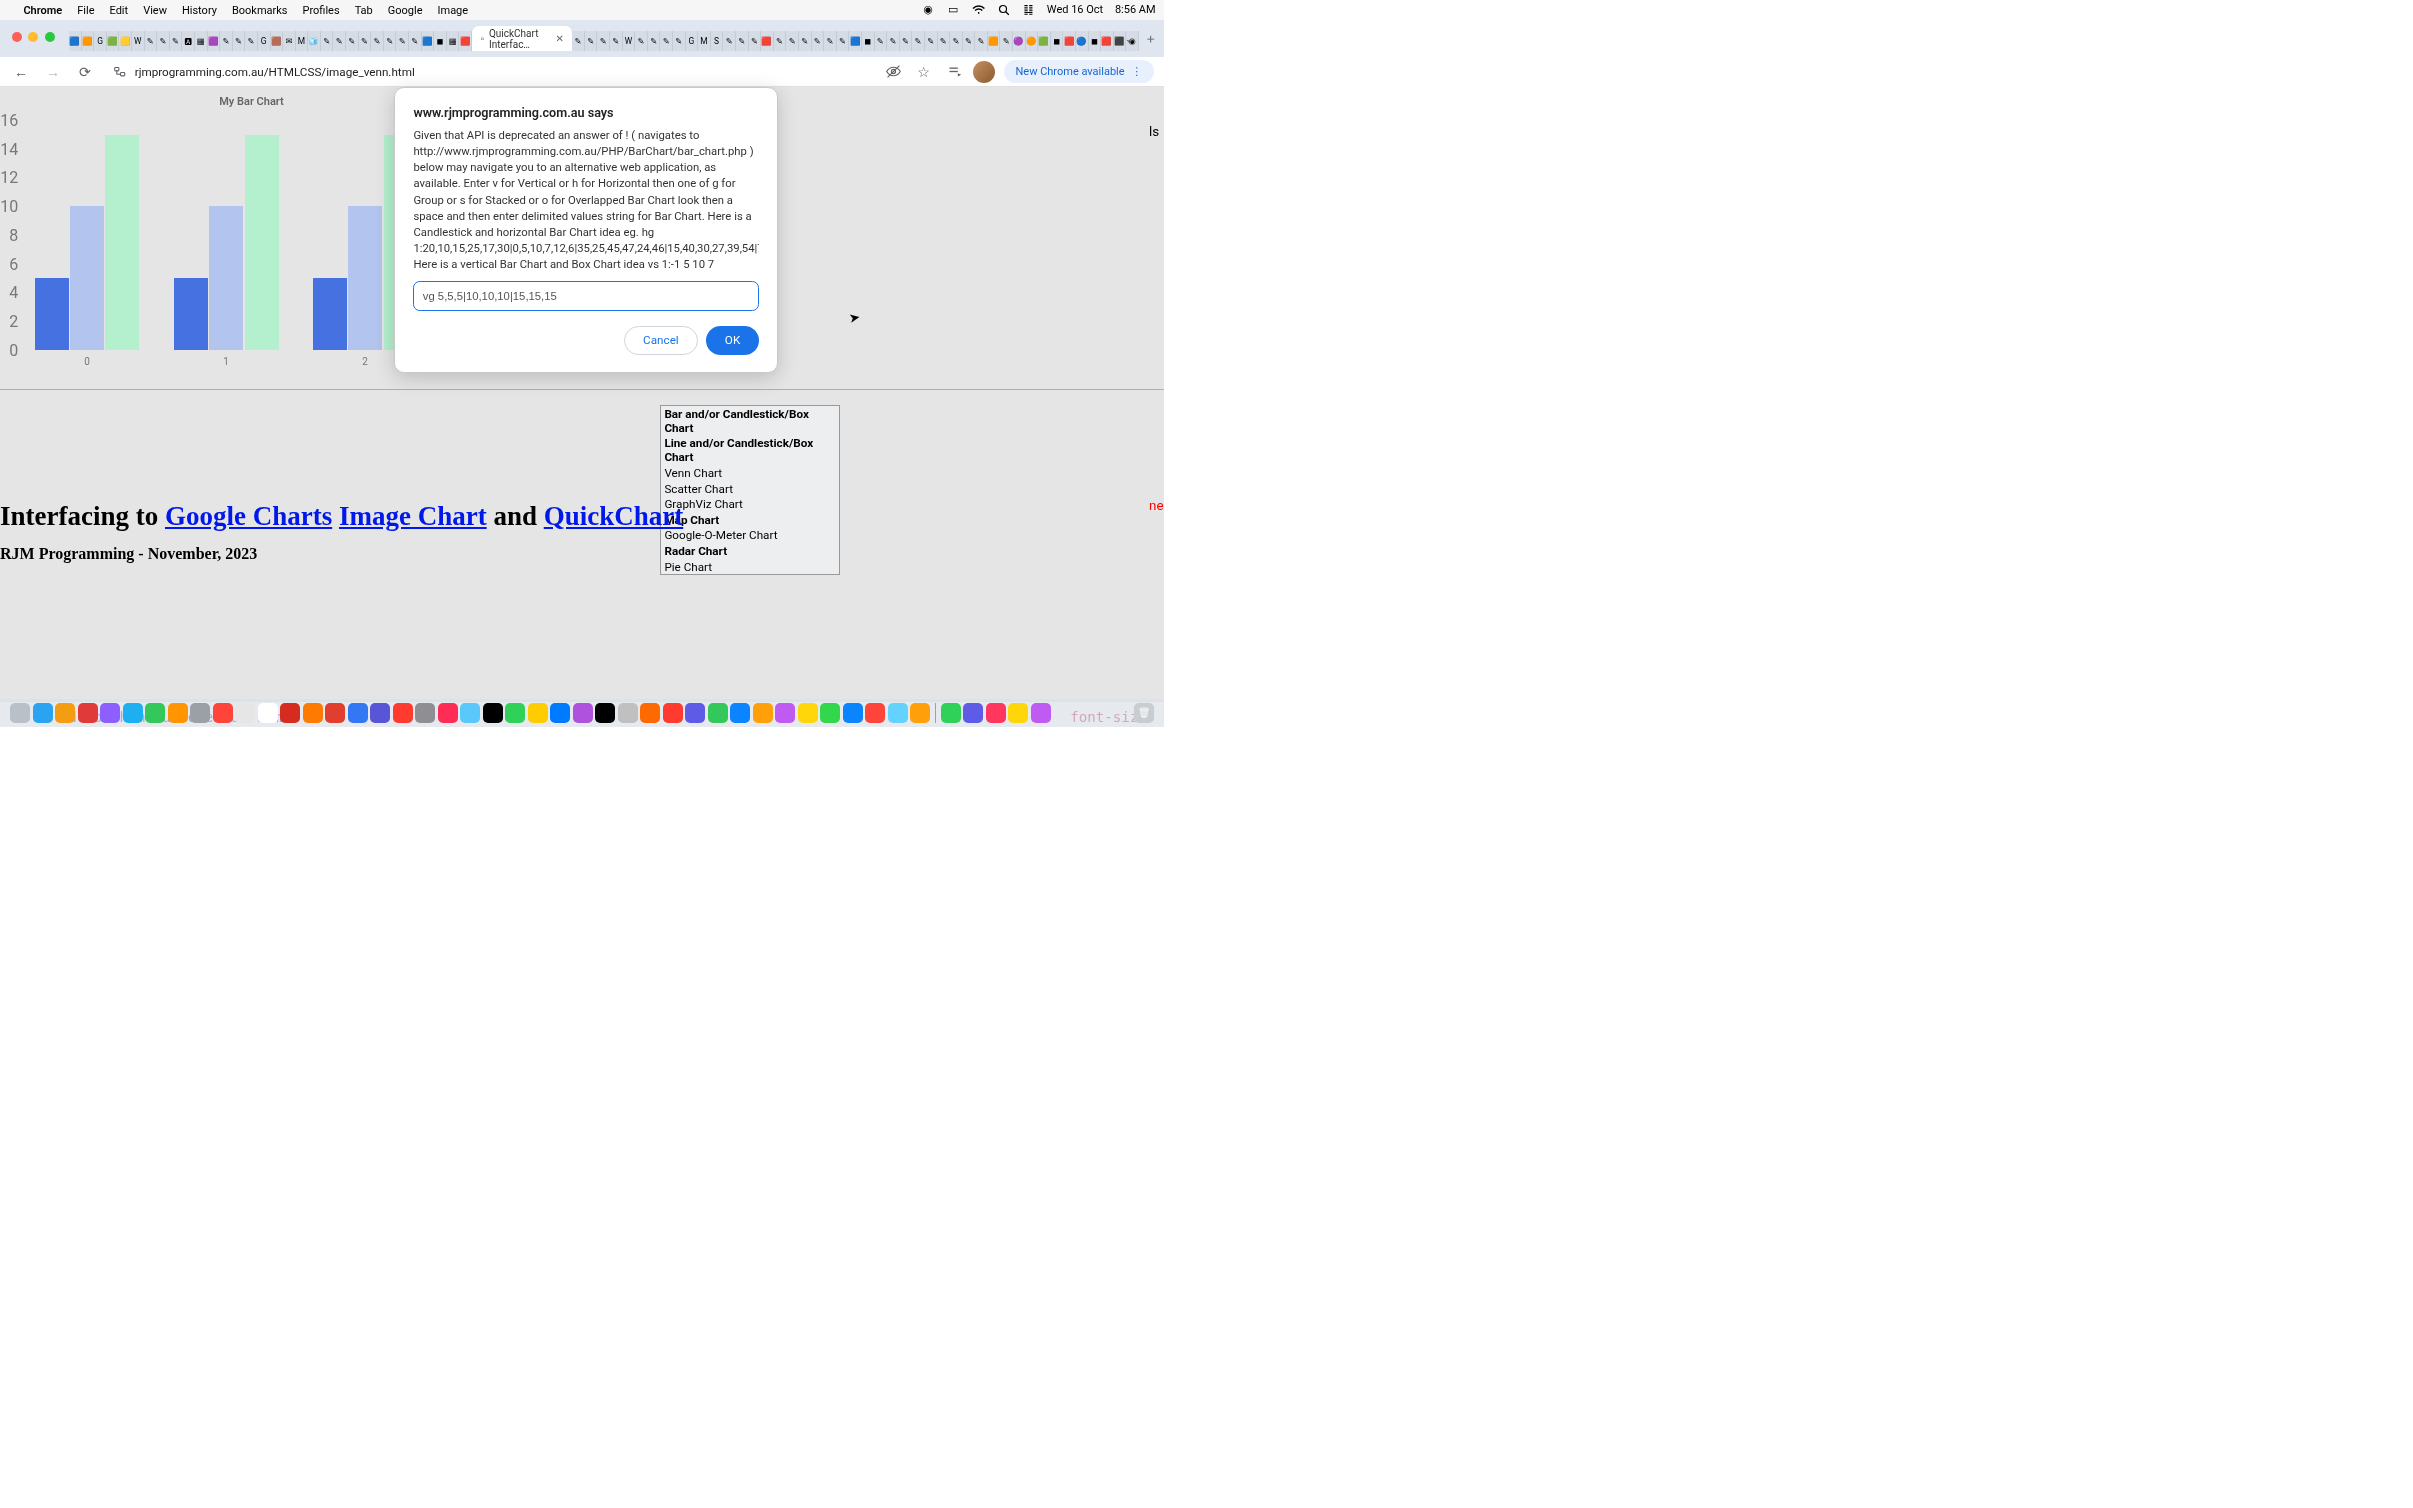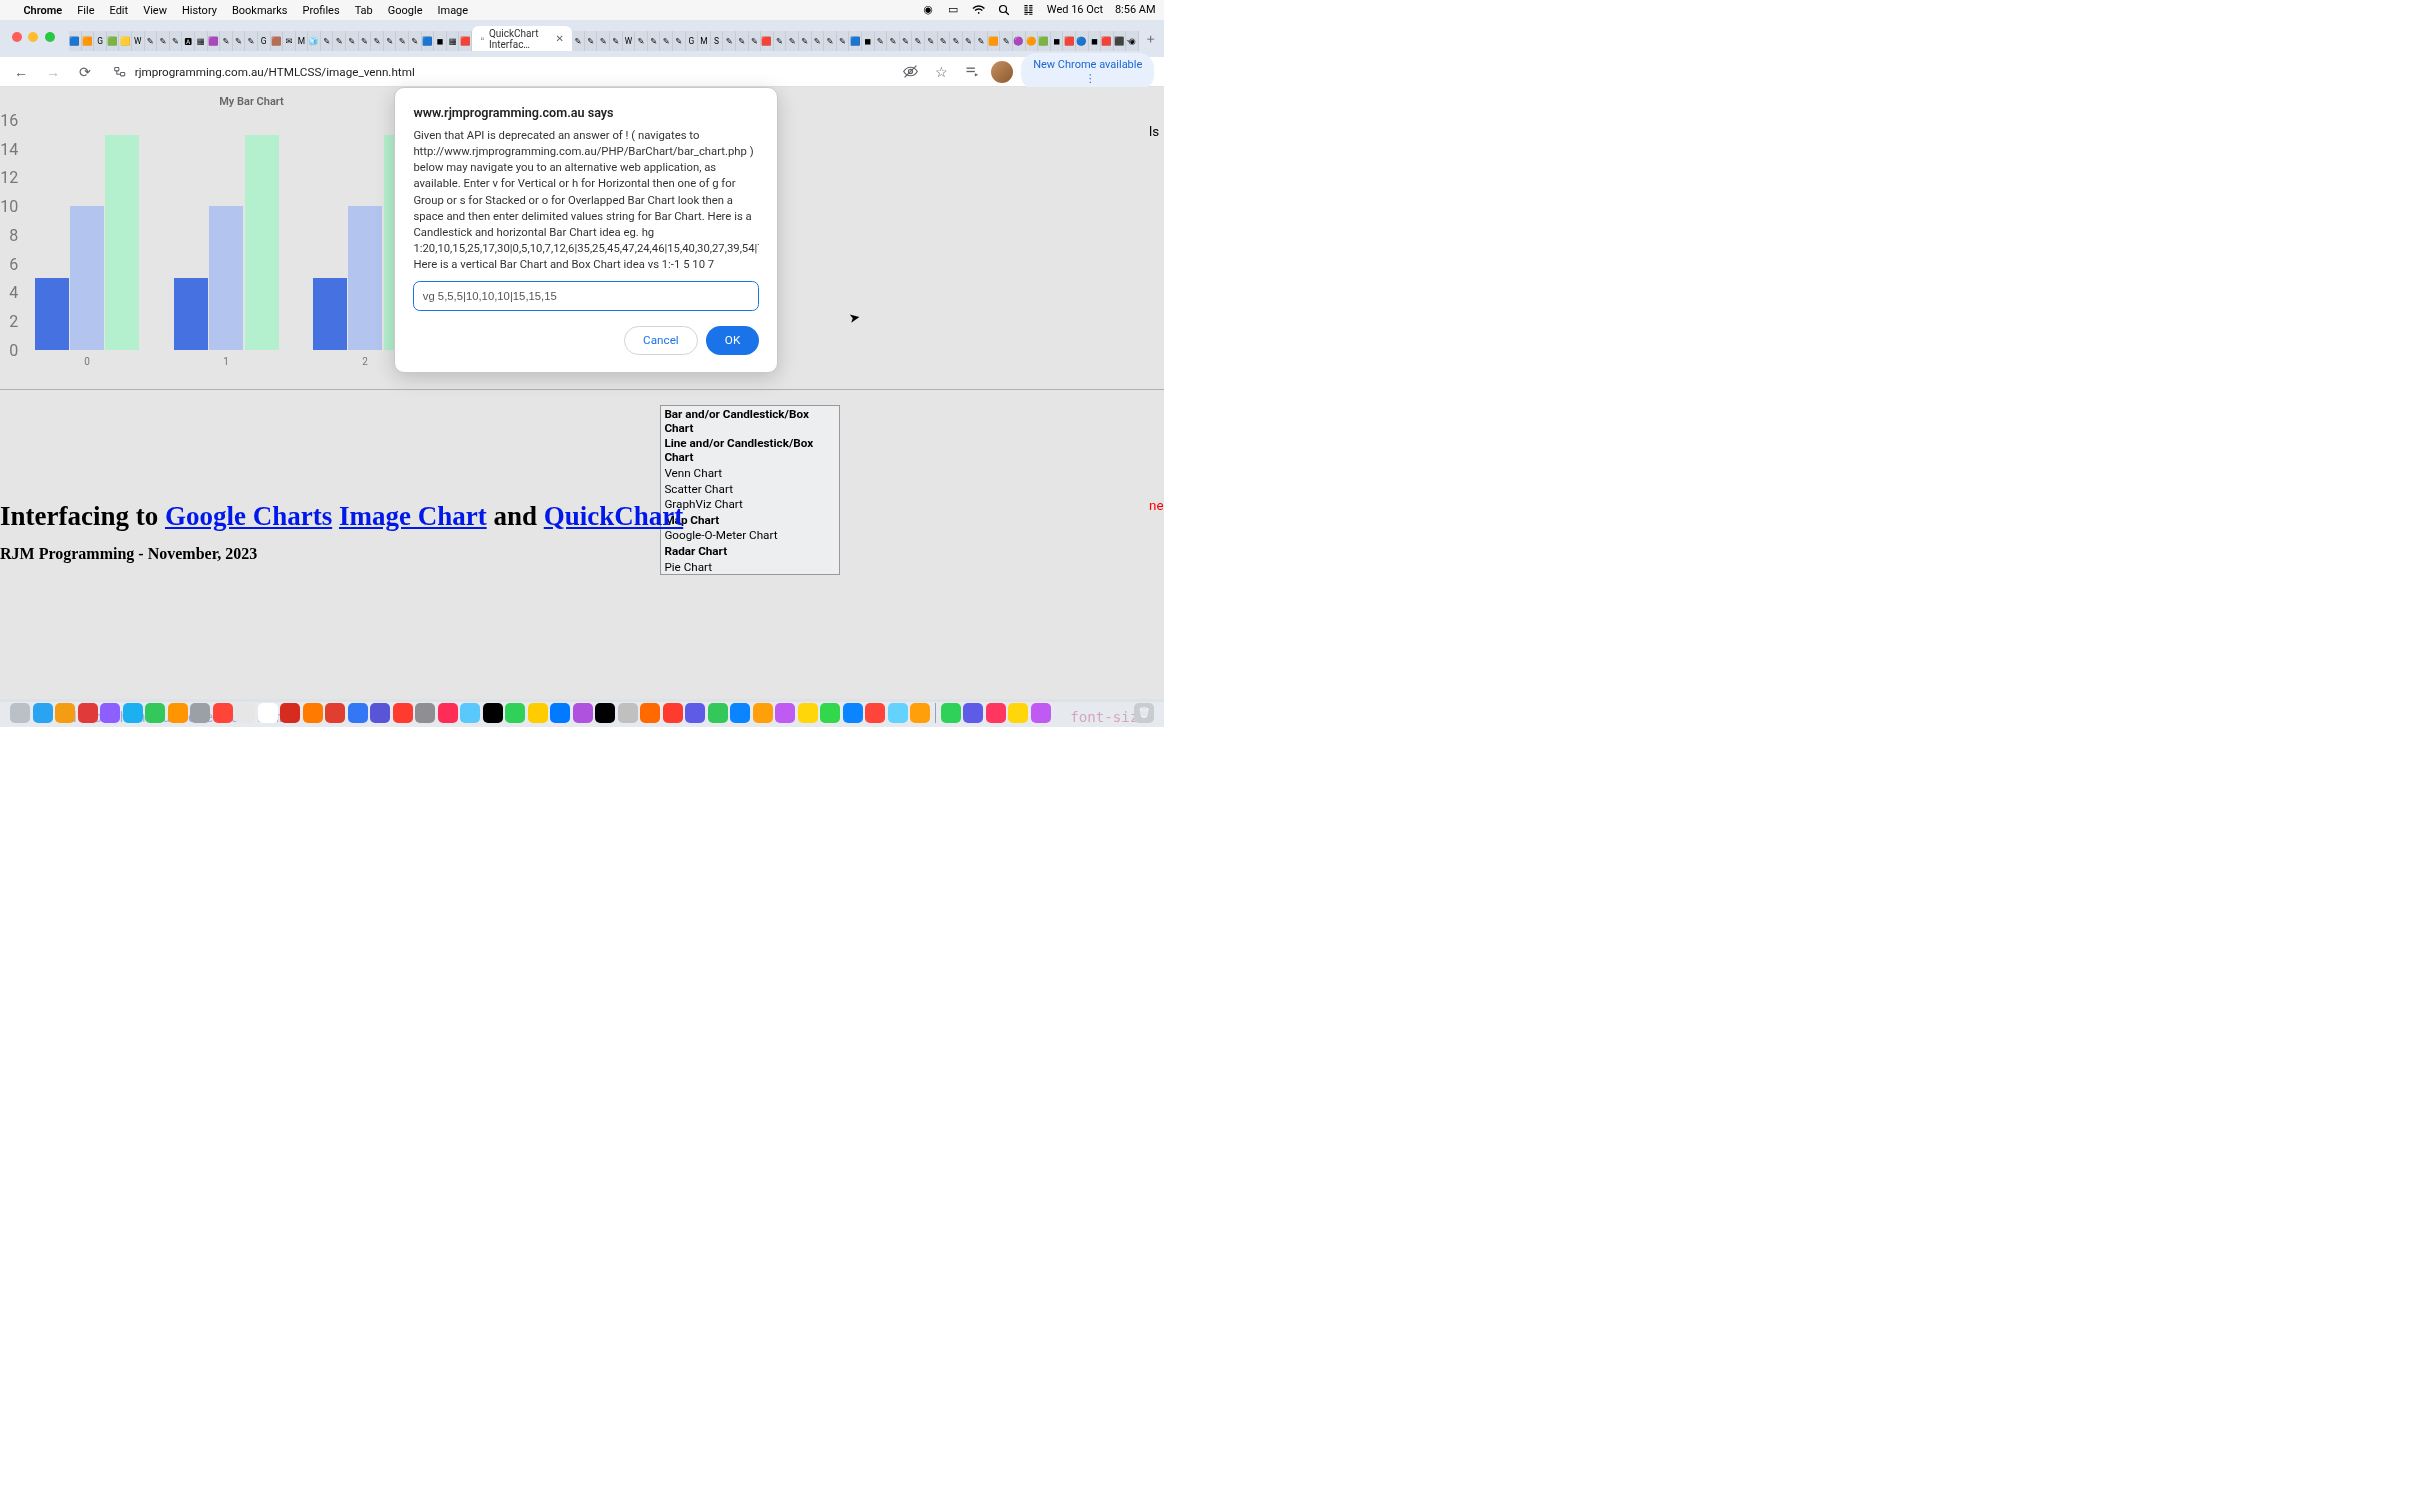--- a/index.html
+++ b/index.html
@@ -24,21 +24,21 @@
   .active-tab { width: 151px; height: 25px; background: #fff; border-radius: 6.7px 6.7px 0 0; display: flex; align-items: center; padding: 0 8.4px; font-size: 10px; gap: 5px; color: #333; }
   .active-tab .x { margin-left: auto; color: #666; }
   .newtab { position: absolute; right: 3.4px; top: 30px; width: 20px; height: 17px; display:flex;align-items:center;justify-content:center;color:#555;font-size:13.4px;}
   .dropdown-tabs{position:absolute;right:25px;top:30px;width:18.4px;height:17px;display:flex;align-items:center;justify-content:center;color:#555;}
 
   .toolbar { position: absolute; top: 57px; left: 0; right: 0; height: 30px; background: #fff; border-bottom: 0.8px solid #e0e0e0; display: flex; align-items: center; padding: 0 10px; gap: 10px; }
   .tb-btn { width: 22px; height: 22px; display: flex; align-items: center; justify-content: center; color: #5f6368; border-radius: 50%; font-size: 14.2px; }
   .addr { flex: 1; display: flex; align-items: center; gap: 6.7px; font-size: 11.7px; color: #202124; padding: 0 5px; }
   .addr .sitechip { width: 17px; height: 17px; display:flex;align-items:center;justify-content:center;color:#5f6368;}
   .tb-right { display: flex; align-items: center; gap: 8.4px; }
-  .pill { background: #e8f0fe; color: #1967d2; padding: 5px 11.7px; border-radius: 15px; font-size: 11px; display:flex;align-items:center;gap:1.7px;flex-direction:column;}
+  .pill { background: #e8f0fe; color: #1967d2; padding: 5px 11.7px; border-radius: 15px; font-size: 11px; display:flex;align-items:center;gap:1.7px;}
   .avatar{width:22px;height:22px;border-radius:50%;background:linear-gradient(135deg,#c79060,#8a5a30);}
 
   
   .page { position: absolute; top: 87px; left: 0; right: 0; bottom: 25px; background: #e5e5e5; overflow: hidden; }
 
   
   .chart-zone { position: absolute; top: 8.4px; left: 0; width: 503px; height: 285px; }
   .chart-title { text-align: center; font-size: 11px; color: #666; font-weight: 600; }
   .chart-plot { position: absolute; top: 25px; left: 20px; width: 377px; height: 243px; }
   .yaxis { position: absolute; left: -17px; top: 0; height: 235px; width: 17px; }

